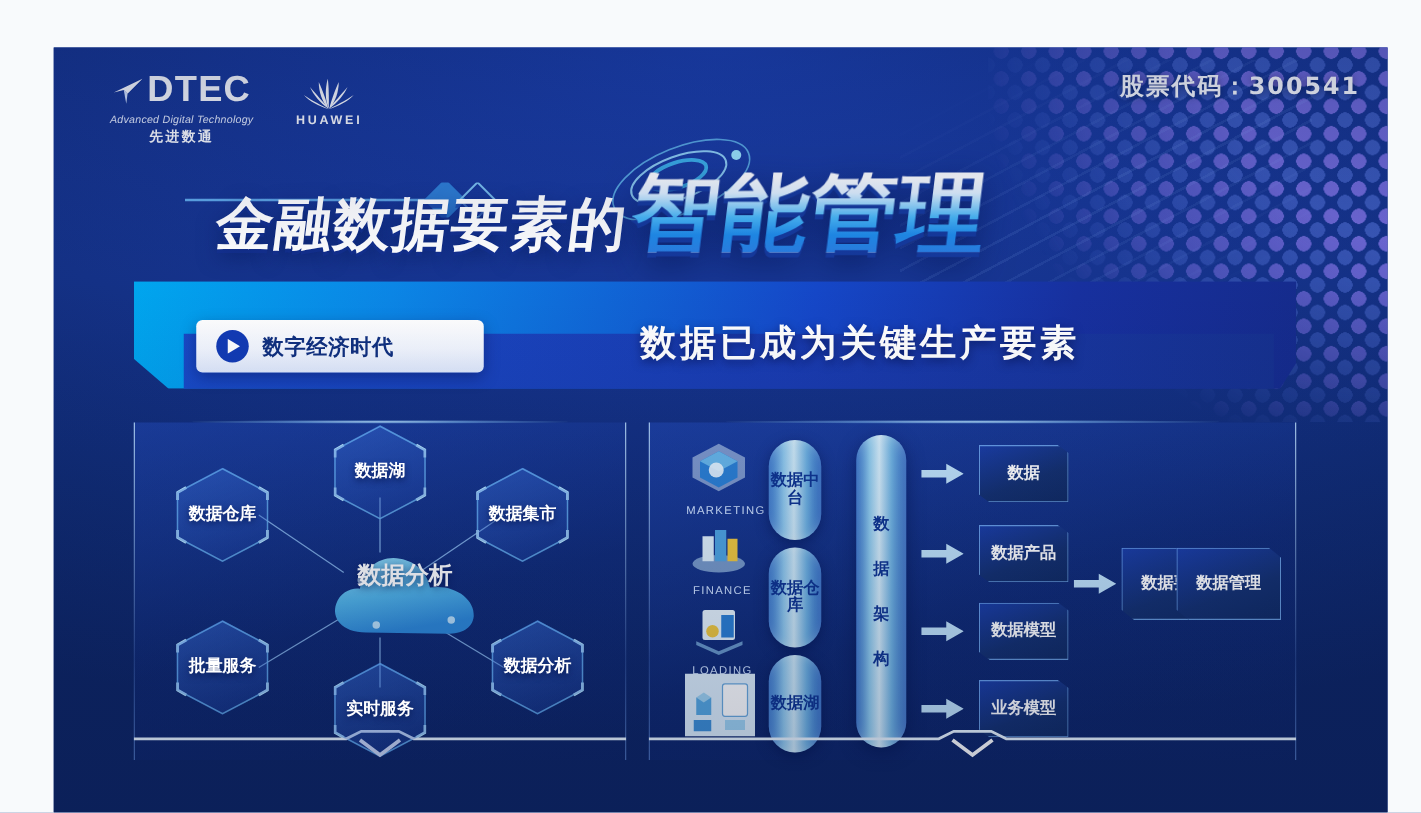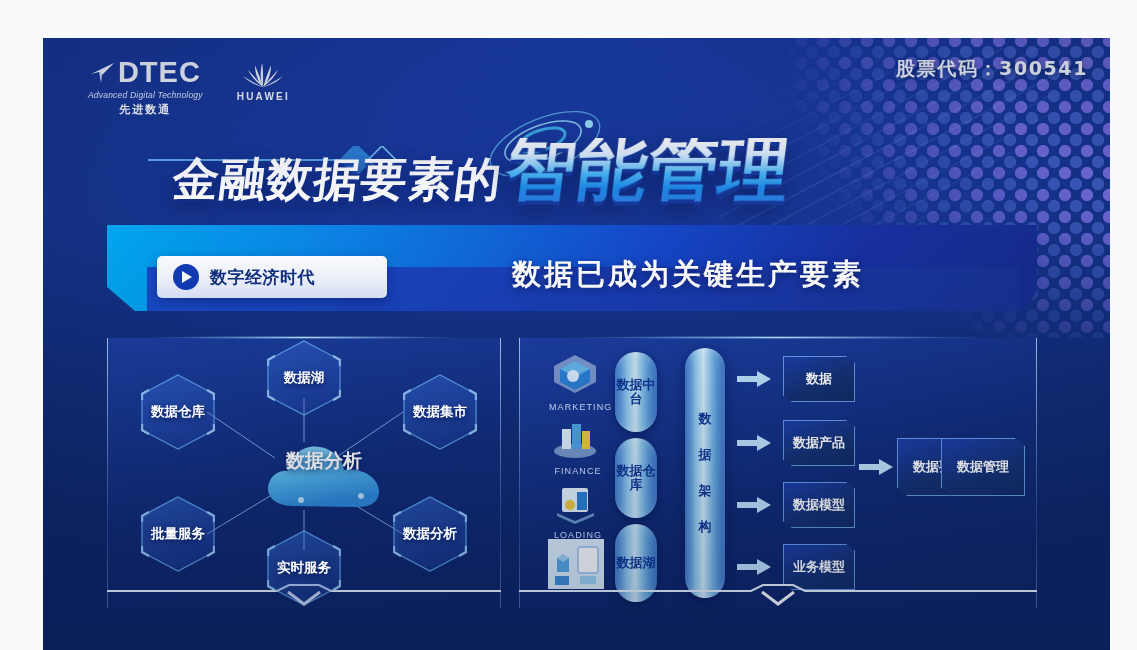--- a/index.html
+++ b/index.html
@@ -260,21 +260,21 @@
 
       <div class="hex" style="left:160px;top:2px;">
         <span class="hexbg"></span>
         <svg class="hexline" viewBox="0 0 74 76">
           <path d="M37 1 L73 20 L73 56 L37 75 L1 56 L1 20 Z" fill="none" stroke="#7fd4ff" stroke-width="1.2" opacity=".8"></path>
           <path d="M1 26 L1 20 L8 16 M73 26 L73 20 L66 16 M1 50 L1 56 L8 60 M73 50 L73 56 L66 60" stroke="#b8e9ff" stroke-width="2.4" fill="none"></path>
         </svg>
         <span>数据湖</span>
       </div>
 
-      <div class="hex" style="left:296px;top:36px;justify-content:center;">
+      <div class="hex" style="left:274px;top:36px;justify-content:center;">
         <span class="hexbg"></span>
         <svg class="hexline" viewBox="0 0 74 76">
           <path d="M37 1 L73 20 L73 56 L37 75 L1 56 L1 20 Z" fill="none" stroke="#7fd4ff" stroke-width="1.2" opacity=".8"></path>
           <path d="M1 26 L1 20 L8 16 M73 26 L73 20 L66 16 M1 50 L1 56 L8 60 M73 50 L73 56 L66 60" stroke="#b8e9ff" stroke-width="2.4" fill="none"></path>
         </svg>
         <span>数据集市</span>
       </div>
 
       <div class="hex" style="left:34px;top:158px;">
         <span class="hexbg"></span>

